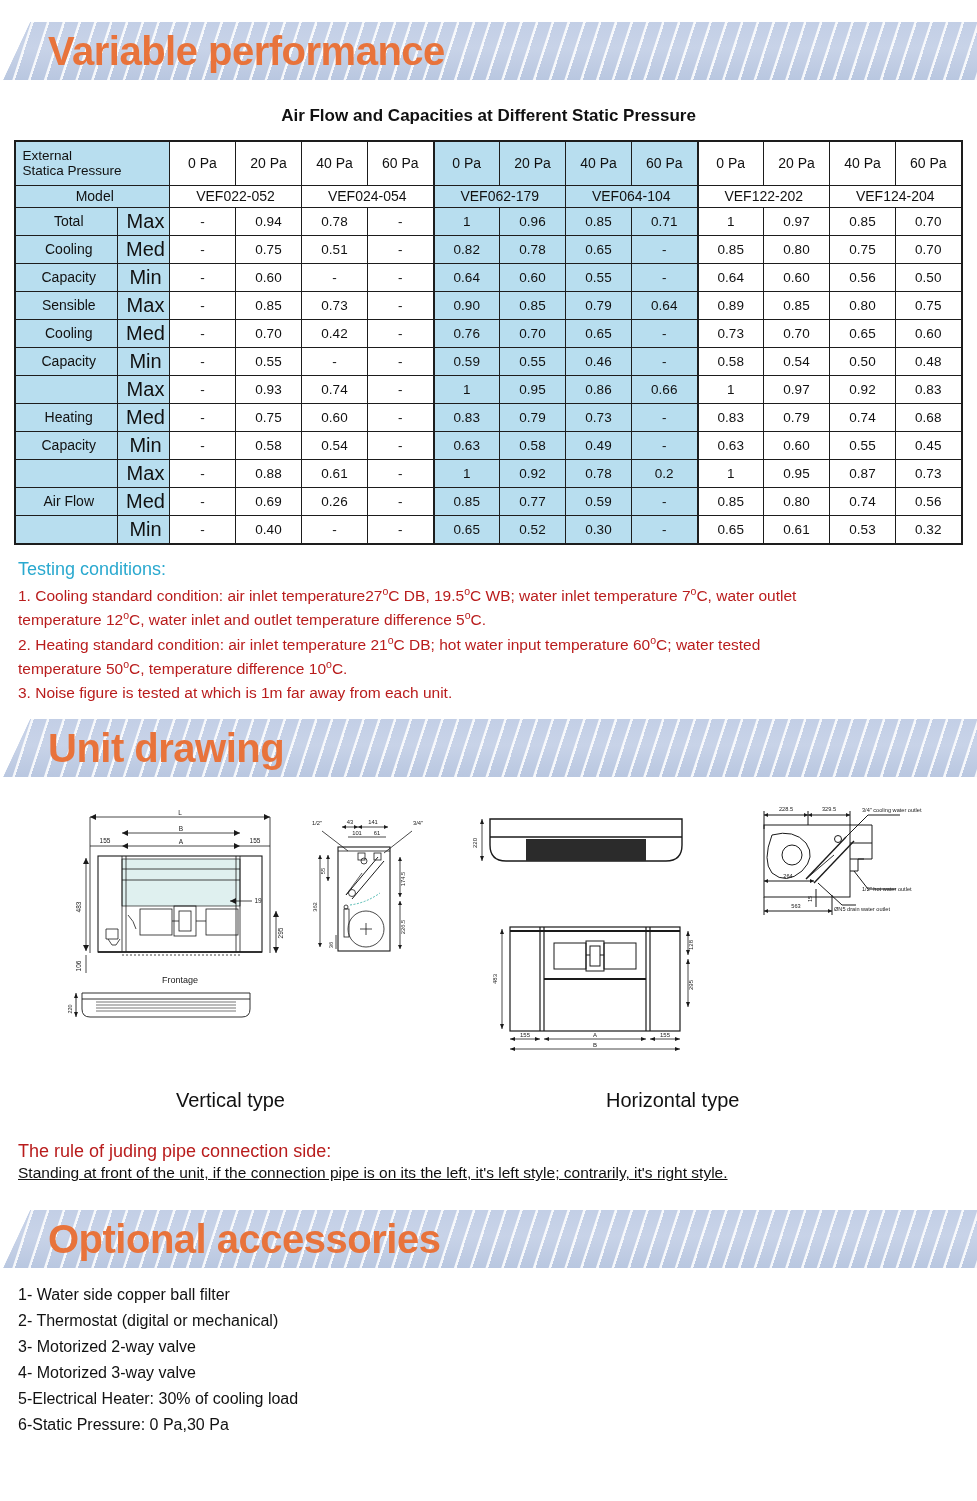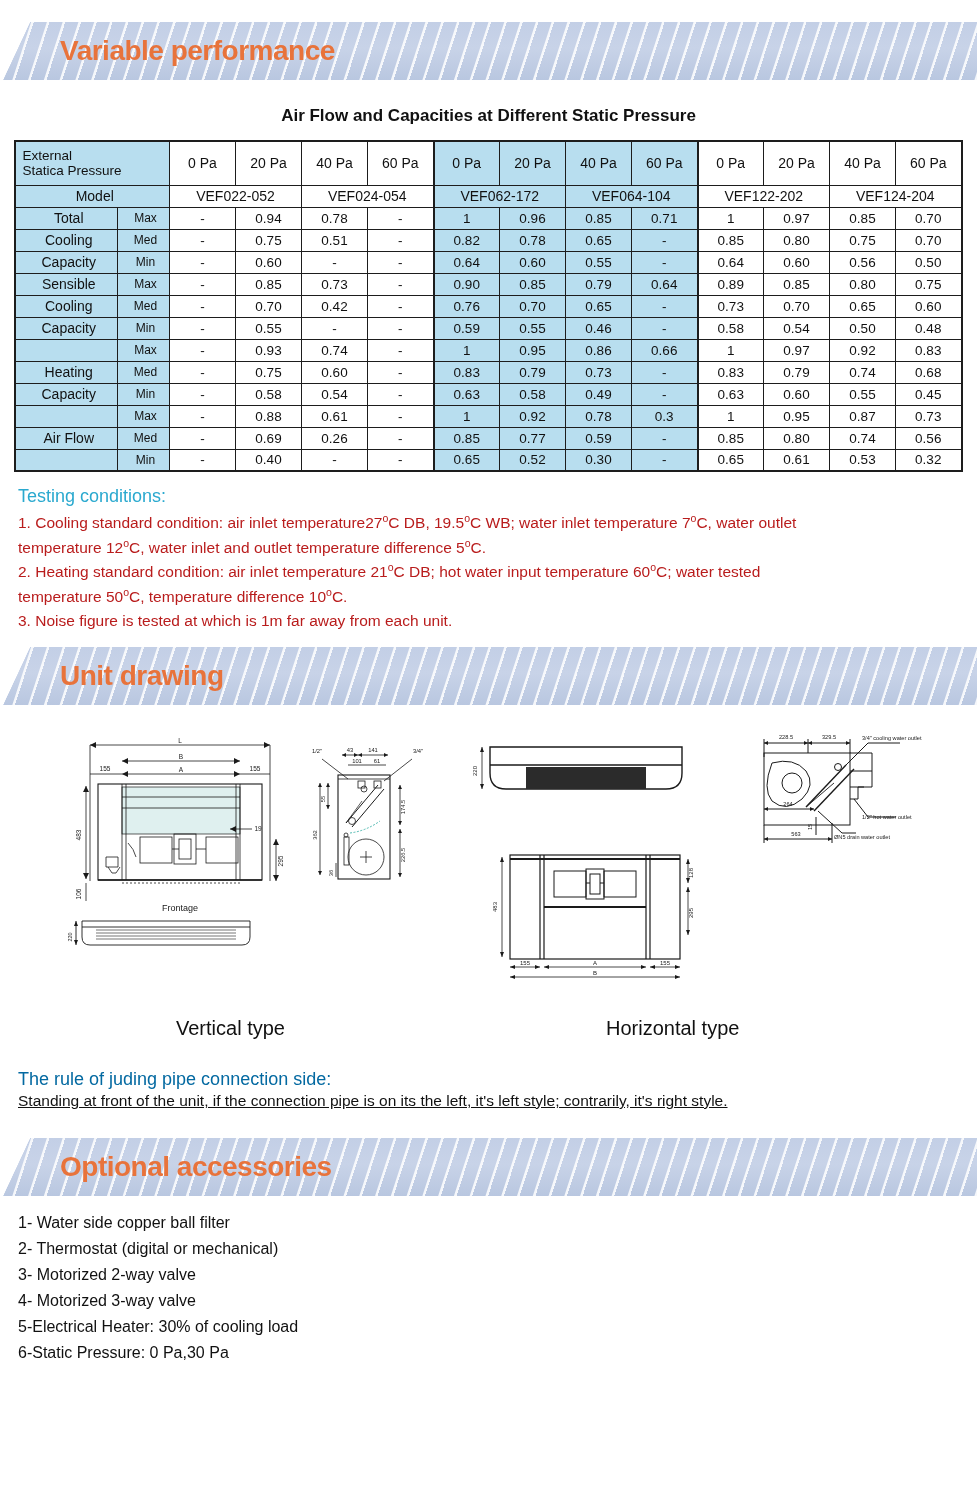--- a/index.html
+++ b/index.html
@@ -35,28 +35,27 @@
   .banner::before {
     content: "";
     position: absolute;
     left: 0; top: 0;
     width: 44px; height: 100%;
     background: linear-gradient(115deg, #ffffff 0%, #ffffff 42%, transparent 43%);
   }
   .banner-title {
     position: relative;
     z-index: 2;
-    font-size: 28px;
+    font-size: 40px;
     font-weight: bold;
     color: #e8733b;
     letter-spacing: -0.5px;
     line-height: 58px;
     padding-left: 48px;
     white-space: nowrap;
-    margin-left: 12px;
   }
   .banner-gap-top { height: 22px; }
 
   
   .table-caption {
     text-align: center;
     font-size: 17px;
     font-weight: bold;
     margin: 26px 0 14px 0;
     color: #111;
@@ -91,21 +90,21 @@
     text-align: center;
     padding-left: 5px !important;
     font-size: 14px;
     line-height: 1.15;
     margin-left: 9px;
   }
   .sublbl {
     background: #b8deef !important;
     text-align: left;
     padding-left: 5px !important;
-    font-size: 12px;
+    font-size: 20px;
   }
   .pahdr {
     font-weight: bold;
     font-size: 14px;
   }
   .hl { background: #b8deef !important; }
   .modelcell { font-size: 14px; }
   .thick-top td, .thick-top th { border-top: 2px solid #1d1d1d; }
   table.perf { border: 2px solid #1d1d1d; }
   .grp-sep { border-left: 2px solid #1d1d1d !important; }
@@ -136,21 +135,21 @@
     position: relative;
     height: 42px;
     margin-top: 4px;
   }
   .type-label {
     position: absolute;
     font-size: 20px;
     color: #111;
   }
   .rule-head {
-    color: #0369a1;
+    color: #b91c1c;
     font-size: 18px;
     margin: 10px 0 2px 18px;
   }
   .rule-text {
     font-size: 15.5px;
     margin: 0 18px 0 18px;
     color: #111;
     text-decoration: underline;
   }
 
@@ -210,21 +209,21 @@
       <td class="pahdr grp-sep">0 Pa</td>
       <td class="pahdr">20 Pa</td>
       <td class="pahdr">40 Pa</td>
       <td class="pahdr">60 Pa</td>
     </tr>
 
     <tr>
       <td class="rowlbl" colspan="2">Model</td>
       <td class="modelcell" colspan="2">VEF022-052</td>
       <td class="modelcell" colspan="2">VEF024-054</td>
-      <td class="modelcell hl grp-sep" colspan="2">VEF062-172</td>
+      <td class="modelcell hl grp-sep" colspan="2">VEF062-179</td>
       <td class="modelcell hl" colspan="2">VEF064-104</td>
       <td class="modelcell grp-sep" colspan="2">VEF122-202</td>
       <td class="modelcell" colspan="2">VEF124-204</td>
     </tr>
 
     <tr class="thick-top">
       <td class="rowlbl">
         <span>Total</span>
       </td>
       <td class="sublbl">Max</td>
@@ -375,21 +374,21 @@
     <tr class="thick-top">
       <td class="rowlbl">&nbsp;</td>
       <td class="sublbl">Max</td>
       <td>-</td>
       <td>0.88</td>
       <td>0.61</td>
       <td>-</td>
       <td class="hl grp-sep">1</td>
       <td class="hl">0.92</td>
       <td class="hl">0.78</td>
-      <td class="hl">0.3</td>
+      <td class="hl">0.2</td>
       <td class="grp-sep">1</td>
       <td>0.95</td>
       <td>0.87</td>
       <td>0.73</td>
     </tr>
     <tr>
       <td class="rowlbl">Air Flow</td>
       <td class="sublbl">Med</td>
       <td>-</td>
       <td>0.69</td>

